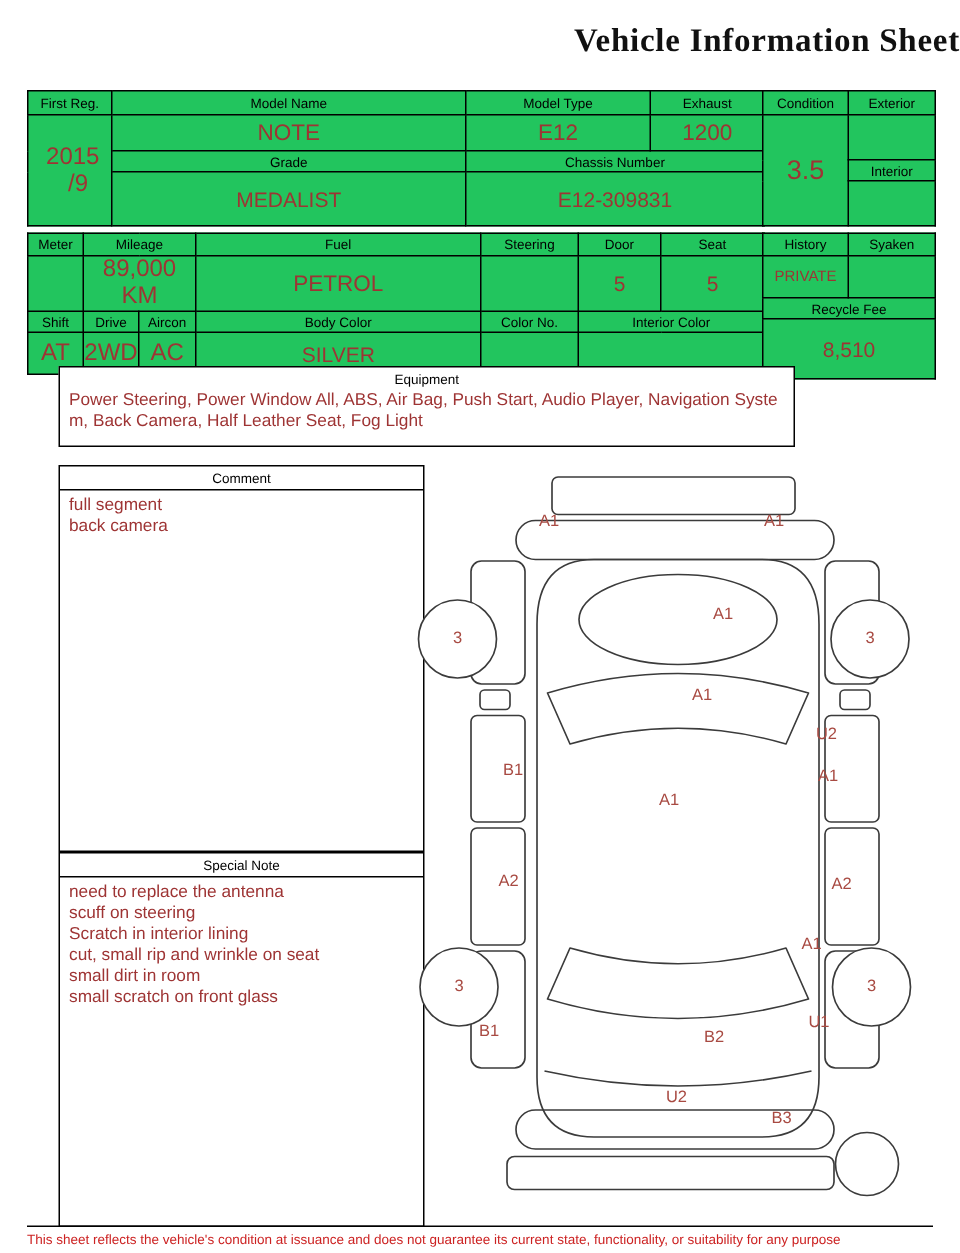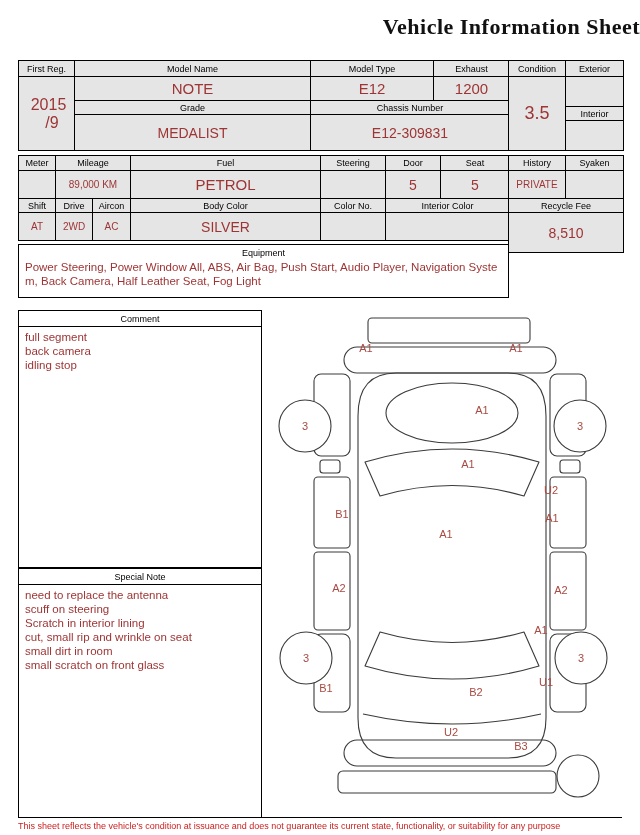--- a/index.html
+++ b/index.html
@@ -5,31 +5,31 @@
   * { margin:0; padding:0; box-sizing:border-box; }
   html,body { background:#fff; }
   .sheet {
     position:relative; width:640px; height:835px; background:#fff;
     font-family:"Liberation Sans", sans-serif; color:#111; overflow:hidden;
   }
   .title {
     position:absolute; top:14px; left:0; width:100%; text-align:right;
     font-family:"Liberation Serif", serif; font-size:22px; font-weight:600; letter-spacing:.5px;
   }
-  table.tbl { position:absolute; border-collapse:collapse; table-layout:fixed; background:#e5e5e5; }
+  table.tbl { position:absolute; border-collapse:collapse; table-layout:fixed; background:#22c55e; }
   .tbl th, .tbl td { border:1px solid #000; overflow:hidden; }
   .tbl th { font-weight:400; font-size:9px; text-align:center; vertical-align:middle; padding:1px; color:#000; }
   .tbl td { text-align:center; vertical-align:middle; color:var(--value-red,#9e3434);margin-top:20px; }
   .fs18{font-size:18px}.fs15{font-size:15px}.fs14{font-size:14px}
-  .fs13{font-size:13px}.fs12{font-size:10px}.fs10{font-size:10px}
+  .fs13{font-size:13px}.fs12{font-size:16px}.fs10{font-size:10px}
   .h14{height:14px}.h15{height:15px}.h16{height:16px}.h24{height:24px}.h28{height:28px}
   .h30{height:30px}.h31{height:31px}.h36{height:36px}.h40{height:40px}
   .first-reg { text-align:left; font-size:16px; line-height:1.12; padding-left:4px; }
   .first-reg .month { padding-left:7px; }
-  .box { position:absolute; border:1px solid #000; background:#fff; }
+  .box { position:absolute; border:1px solid #000; background:#fff;margin-left:21px; }
   .box-header { font-size:9px; text-align:center; padding:3px 0 2px; border-bottom:1px solid #000; color:#000; }
   .box-header.no-line { border-bottom:none; }
   .box-content { padding:3px 6px; color:var(--value-red,#9e3434); font-size:11.5px; line-height:1.22; text-align:left; }
   .equip-text { word-break:break-all; padding-top:1px; }
   .diagram { position:absolute; left:262px; top:310px; width:360px; height:508px; }
   .diagram svg { position:absolute; left:0; top:0; }
   .marker {
     position:absolute; transform:translate(-50%,-50%);
     color:var(--marker-red,#a84a42); font-size:11px; line-height:1; white-space:nowrap;
   }
@@ -176,21 +176,20 @@
   <div class="box" style="left:18px;top:244px;width:491px;height:54px">
     <div class="box-header no-line">Equipment</div>
     <div class="box-content equip-text" style="padding-top:0">Power Steering, Power Window All, ABS, Air Bag, Push Start, Audio Player, Navigation System, Back Camera, Half Leather Seat, Fog Light</div>
   </div>
 
   <div class="box" style="left:18px;top:310px;width:244px;height:258px">
     <div class="box-header">Comment</div>
     <div class="box-content">
       <div>full segment</div>
       <div>back camera</div>
-      <div>idling stop</div>
     </div>
   </div>
 
   <div class="box" style="left:18px;top:568px;width:244px;height:250px">
     <div class="box-header">Special Note</div>
     <div class="box-content">
       <div>need to replace the antenna</div>
       <div>scuff on steering</div>
       <div>Scratch in interior lining</div>
       <div>cut, small rip and wrinkle on seat</div>

